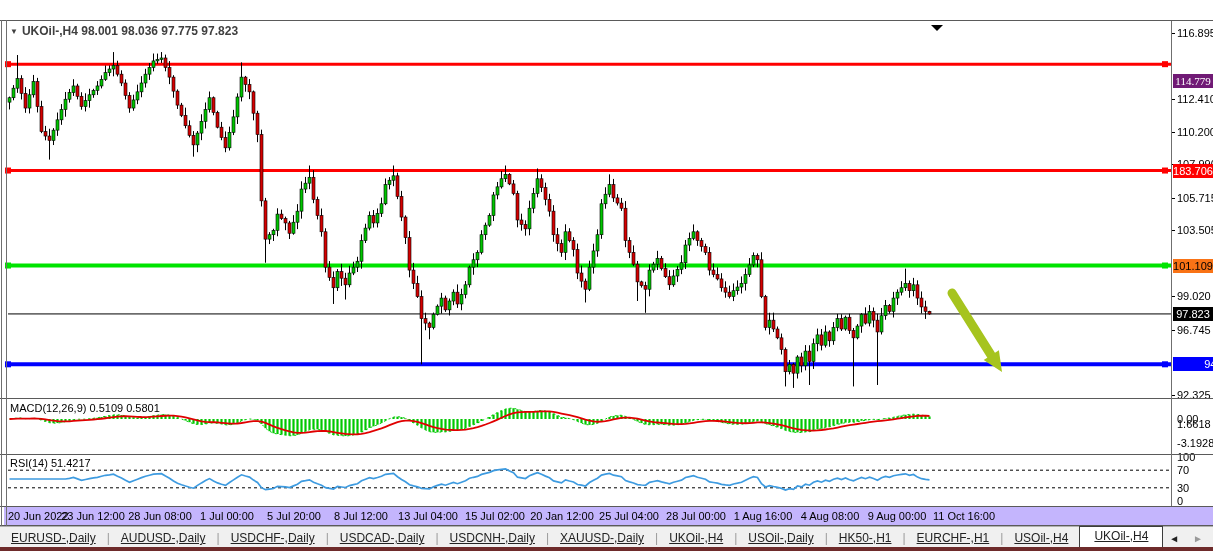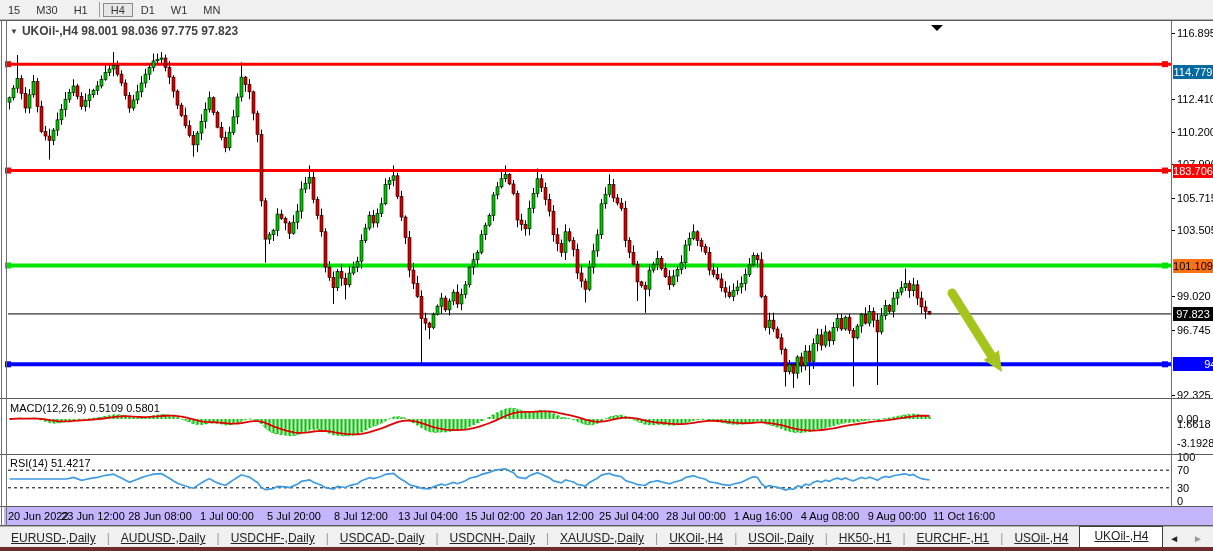--- a/index.html
+++ b/index.html
@@ -40,30 +40,20 @@
               padding:2px 14px;margin-top:-1px;height:17px;}
   .tabsep{color:#9a9a9a;}
   #tab-arrows{margin-left:auto;margin-right:10px;display:flex;gap:14px;font-size:10px;}
   #bottom-strip{position:absolute;left:0;top:547px;width:1213px;height:4px;background:#6e2b2b;}
 </style>
 </head>
 <body>
 
 <div id="app">
 
-  <div id="toolbar">
-      <span class="tfbtn">15</span>
-      <span class="tfbtn">M30</span>
-      <span class="tfbtn">H1</span>
-      <span class="tbsep"></span>
-      <span class="tfbtn active">H4</span>
-      <span class="tfbtn">D1</span>
-      <span class="tfbtn">W1</span>
-      <span class="tfbtn">MN</span>
-    </div>
 
   <div id="chart-title"><span class="tri">▼</span><span>UKOil-,H4  98.001 98.036 97.775 97.823</span></div>
 
   <svg id="main-svg" width="1171" height="377">
       <line x1="8" y1="43.168679999999995" x2="1171" y2="43.168679999999995" stroke="#FF0000" stroke-width="3"></line>
       <rect x="5" y="40.168679999999995" width="6" height="6" fill="#FF0000"></rect>
       <rect x="1162" y="40.168679999999995" width="6" height="6" fill="#FF0000"></rect>
       <line x1="8" y1="149.53400999999985" x2="1171" y2="149.53400999999985" stroke="#FF0000" stroke-width="3"></line>
       <rect x="5" y="146.53400999999985" width="6" height="6" fill="#FF0000"></rect>
       <rect x="1162" y="146.53400999999985" width="6" height="6" fill="#FF0000"></rect>
@@ -797,21 +787,21 @@
       <div class="ytick" style="top: 176.681px;"></div>
       <div class="ylab" style="top: 170.681px;">105.715</div>
       <div class="ytick" style="top: 209.235px;"></div>
       <div class="ylab" style="top: 203.235px;">103.505</div>
       <div class="ytick" style="top: 275.299px;"></div>
       <div class="ylab" style="top: 269.299px;">99.020</div>
       <div class="ytick" style="top: 308.809px;"></div>
       <div class="ylab" style="top: 302.809px;">96.745</div>
       <div class="ytick" style="top: 373.916px;"></div>
       <div class="ylab" style="top: 367.916px;">92.325</div>
-      <div class="badge" style="top: 44px; background: #0369a1; color: rgb(255, 255, 255);">114.779</div>
+      <div class="badge" style="top: 53px; background: #701a75; color: rgb(255, 255, 255); font-family: Liberation Serif, serif;">114.779</div>
       <div class="badge" style="top: 142.534px; background: rgb(255, 0, 0); color: rgb(255, 255, 255);">183.706</div>
       <div class="badge" style="top: 237.528px; background: #f97316; color: rgb(0, 0, 0);">101.109</div>
       <div class="badge" style="top: 285.931px; background: rgb(0, 0, 0); color: rgb(255, 255, 255);">97.823</div>
       <div class="badge" style="top: 336.307px; background: rgb(0, 0, 255); color: rgb(255, 255, 255); padding-left: 28px;">94.403</div>
       <div class="ilab" style="top: 398px;">1.6618</div>
       <div class="ilab" style="top: 393px;">0.00</div>
       <div class="ilab" style="top: 416.627px;">-3.1928</div>
       <div class="ilab" style="top: 431px;">100</div>
       <div class="ilab" style="top: 444.2px;">70</div>
       <div class="ilab" style="top: 461.8px;">30</div>

